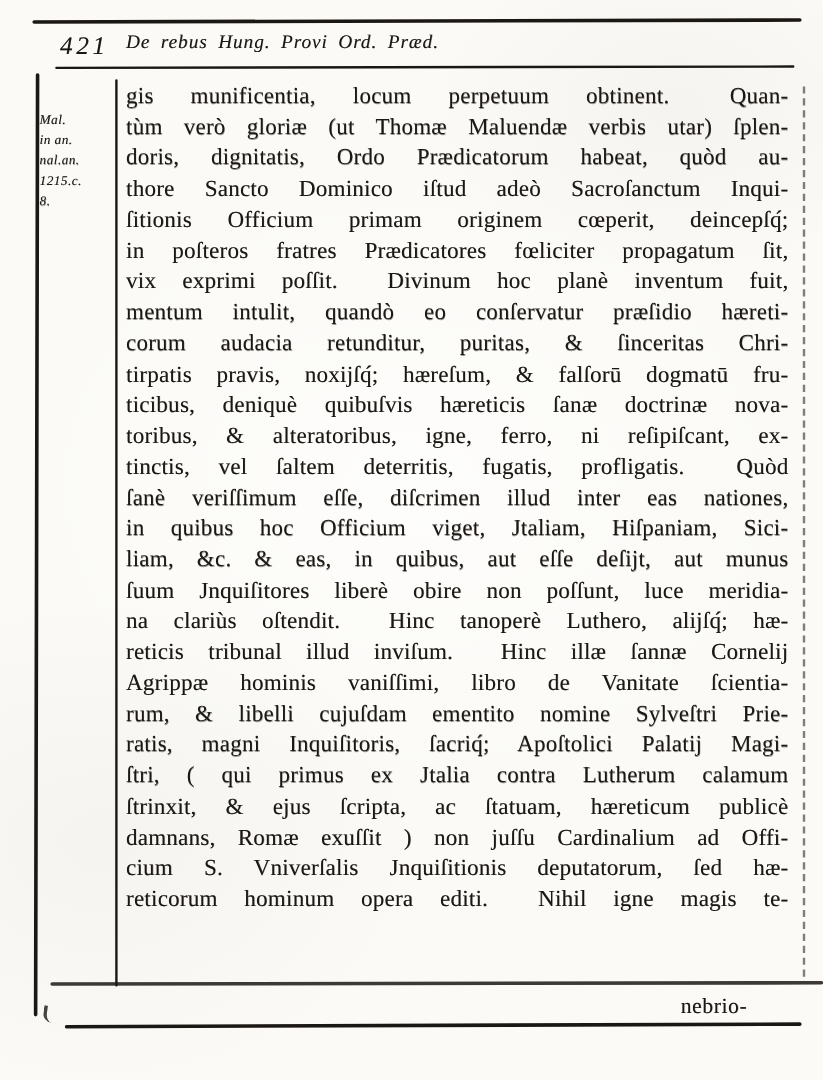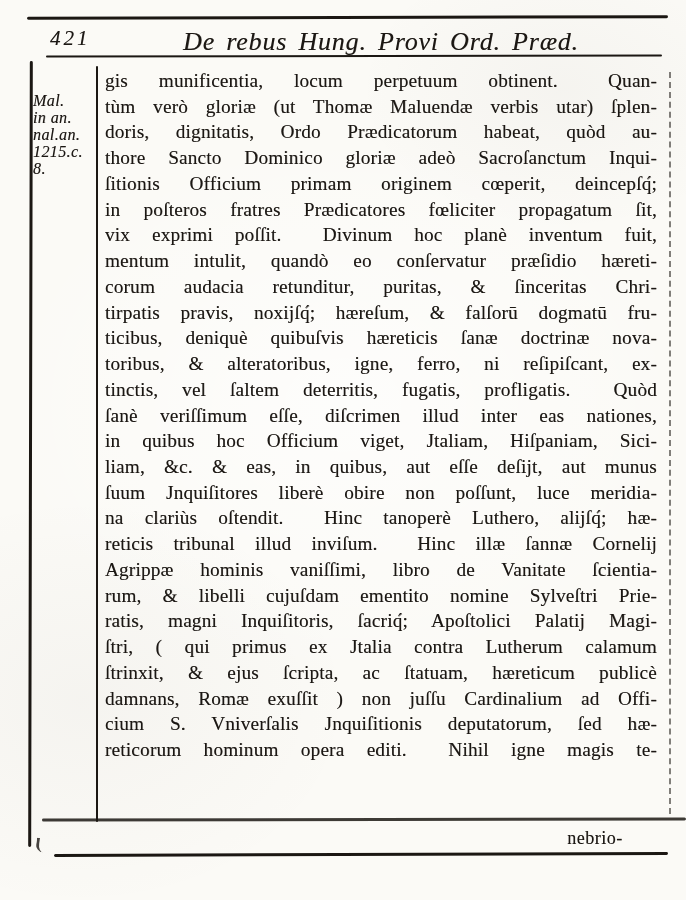--- a/index.html
+++ b/index.html
@@ -32,27 +32,27 @@
   .bottom-rule-2 { left:54px;  top:853px; width:614px; height:3.4px; transform:rotate(-0.2deg); border-radius:2px; }
   .edge-hook     { position:absolute; left:36px; top:838px; width:8px; height:14px;
                    border-left:3px solid var(--color-ink,#1b1713); border-radius:0 0 0 8px; transform:rotate(8deg); opacity:0.8; }
 
   .page-number {
     position:absolute; left:50px; top:26px;
     font-style:italic; font-size:21px; letter-spacing:3px;
   }
   .running-title {
     position:absolute; left:105px; top:27px; width:552px;
-    text-align:center; font-style:italic; font-size:26px;
+    text-align:left; font-style:italic; font-size:16px;
     letter-spacing:0.8px; word-spacing:4px;
   }
 
   .margin-note {
     position:absolute; left:33px; top:92px; width:62px;
-    font-style:italic; font-size:16px;
+    font-style:italic; font-size:11px;
   }
   .margin-note .line { line-height:17px; letter-spacing:0.4px; text-align:left; height:auto; }
 
   .body-text { position:absolute; left:105px; top:68px; width:552px; }
   .body-text .line {
     height:25.74px; line-height:25.9px;
     font-size:19.2px; letter-spacing:0.2px;
     text-align:justify; text-align-last:justify;
     overflow:visible; white-space:normal;
   }
@@ -83,21 +83,21 @@
       <div class="line">in an.</div>
       <div class="line">nal.an.</div>
       <div class="line">1215.c.</div>
       <div class="line">8.</div>
     </div>
 
   <div class="body-text">
       <div class="line">gis munificentia, locum perpetuum obtinent.  Quan-</div>
       <div class="line">tùm verò gloriæ (ut Thomæ Maluendæ verbis utar) ſplen-</div>
       <div class="line">doris, dignitatis, Ordo Prædicatorum habeat, quòd au-</div>
-      <div class="line">thore Sancto Dominico gloriæ adeò Sacroſanctum Inqui-</div>
+      <div class="line">thore Sancto Dominico iſtud adeò Sacroſanctum Inqui-</div>
       <div class="line">ſitionis Officium primam originem cœperit, deincepſq́;</div>
       <div class="line">in poſteros fratres Prædicatores fœliciter propagatum ſit,</div>
       <div class="line">vix exprimi poſſit.  Divinum hoc planè inventum fuit,</div>
       <div class="line">mentum intulit, quandò eo conſervatur præſidio hæreti-</div>
       <div class="line">corum audacia retunditur, puritas, &amp; ſinceritas Chri-</div>
       <div class="line">tirpatis pravis, noxijſq́; hæreſum, &amp; falſorū dogmatū fru-</div>
       <div class="line">ticibus, deniquè quibuſvis hæreticis ſanæ doctrinæ nova-</div>
       <div class="line">toribus, &amp; alteratoribus, igne, ferro, ni reſipiſcant, ex-</div>
       <div class="line">tinctis, vel ſaltem deterritis, fugatis, profligatis.  Quòd</div>
       <div class="line">ſanè veriſſimum eſſe, diſcrimen illud inter eas nationes,</div>

